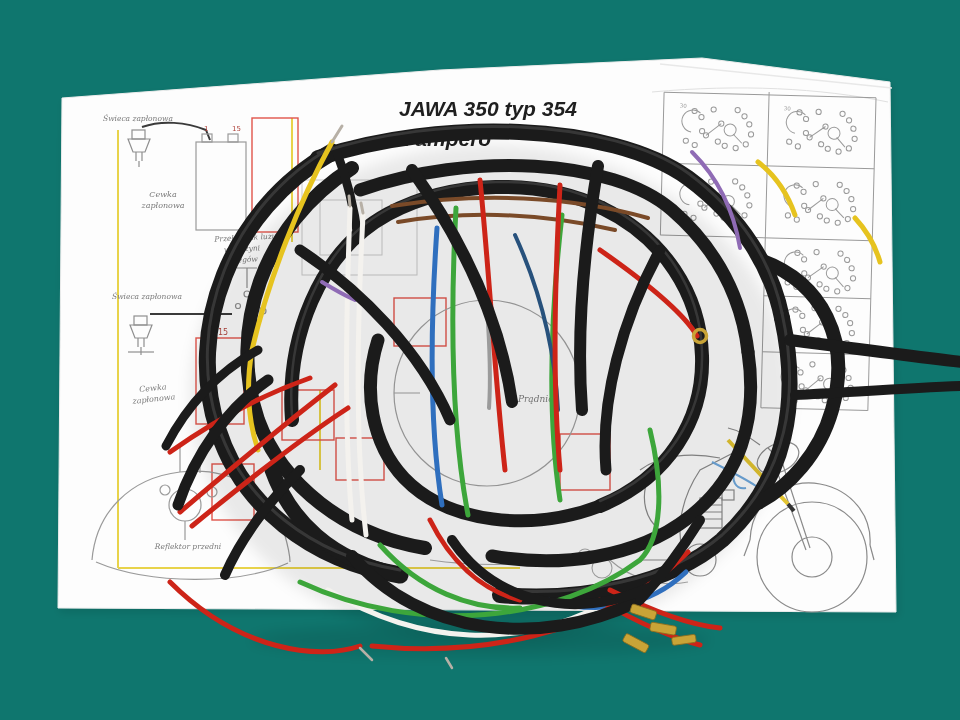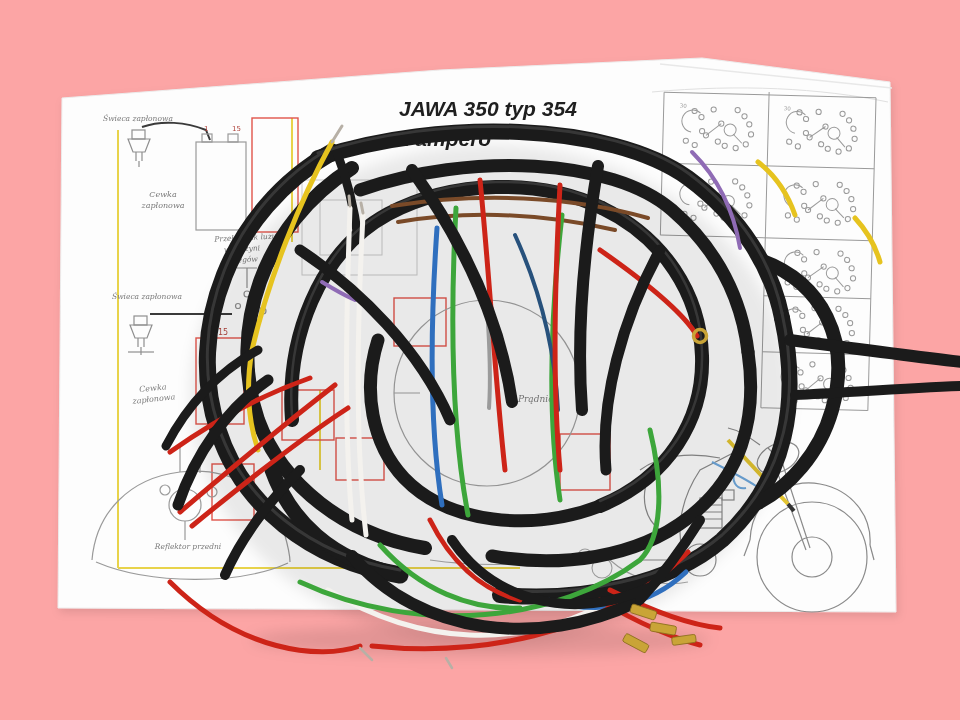--- a/index.html
+++ b/index.html
@@ -1,16 +1,16 @@
 <!DOCTYPE html>
 <html><head>
 <meta charset="utf-8">
 <style>
   html,body{margin:0;padding:0;background:#ffffff;}
-  .stage{position:relative;width:960px;height:720px;background:#fca5a5;overflow:hidden;
+  .stage{position:relative;width:960px;height:720px;background:#0f766e;overflow:hidden;
          font-family:"DejaVu Sans",sans-serif;}
   .stage svg{position:absolute;left:0;top:0;}
   text{user-select:none;}
   .t-title{font-family:"Liberation Sans","DejaVu Sans",sans-serif;font-weight:bold;font-style:italic;fill:#1f1f1f;}
   .t-label{font-family:"DejaVu Serif",serif;font-style:italic;fill:#7a7a7a;}
   .t-num{font-family:"DejaVu Sans",sans-serif;fill:#b0443c;}
   .t-tiny{font-family:"DejaVu Sans",sans-serif;fill:#9a9a9a;}
 </style>
 </head>
 <body>

